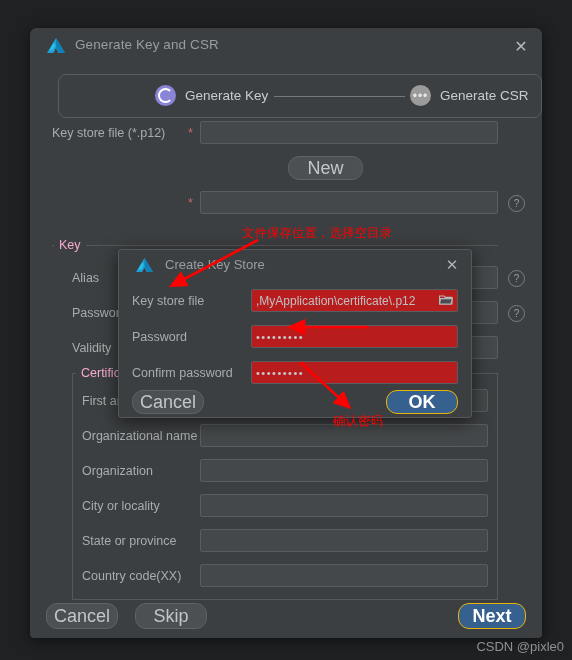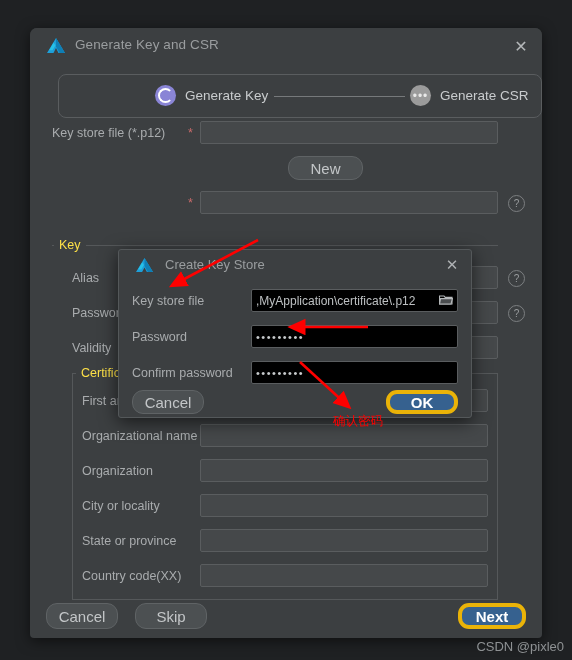--- a/index.html
+++ b/index.html
@@ -69,59 +69,59 @@
   .req{
     position:absolute;font-size:12.5px;color:#c86a6a;
   }
   .field{
     position:absolute;height:23px;background:#45484a;
     border:1px solid #5a5d5f;border-radius:2px;box-sizing:border-box;
   }
   .btn{
     position:absolute;height:24px;background:#4c5052;
     border:1px solid #5f6365;border-radius:11px;box-sizing:border-box;
-    font-size:15px;color:#c3c6c8;
+    font-size:18px;color:#c3c6c8;
     display:flex;align-items:center;justify-content:center;
     cursor:default;
   }
   .btn-primary{
-    background:#36618f;border:4px solid #eab308;color:#ffffff;font-weight:bold;
+    background:#36618f;border:1px solid #eab308;color:#ffffff;font-weight:bold;
   }
   .help{
     position:absolute;width:15px;height:15px;border-radius:50%;
     border:1px solid #7c7f81;color:#9a9d9f;font-size:10px;
     display:flex;align-items:center;justify-content:center;
     cursor:default;
   }
 
   
   .group-line{position:absolute;background:#55585a;}
   .group-label{
-    position:absolute;font-size:12.5px;color:#fde047;background:#3c3f41;
+    position:absolute;font-size:12.5px;color:#f9a8d4;background:#3c3f41;
     padding:0 5px;
   }
 
   
   .modal{
     position:absolute;left:118px;top:249px;width:352px;height:167px;
     background:#3c3f41;border:1px solid #54585a;border-radius:3px;
     box-shadow:0 4px 18px rgba(0,0,0,.6);
     overflow:hidden;
   }
   .modal-title{
     position:absolute;left:46px;top:7px;font-size:13px;color:#9a9d9f;
   }
   .modal-icon{position:absolute;left:16px;top:7px;width:19px;height:17px;}
   .modal-close{
     position:absolute;right:9px;top:5px;width:20px;height:20px;
     color:#aeb1b3;font-size:15px;line-height:20px;text-align:center;cursor:default;
   }
   .modal-lbl{position:absolute;font-size:12.5px;color:#a9acae;white-space:nowrap;}
   .modal-field{
-    position:absolute;height:23px;background:#000000;border:1px solid #5a5d5f;
+    position:absolute;height:23px;background:#b91c1c;border:1px solid #5a5d5f;
     border-radius:2px;box-sizing:border-box;
     font-size:12px;color:#bdc0c2;
     display:flex;align-items:center;padding:0 4px;overflow:hidden;white-space:nowrap;
   }
   .dots{letter-spacing:1.5px;font-size:11px;color:#c7cacc;}
   .folder{
     position:absolute;right:4px;top:4px;width:14px;height:11px;
   }
 
   
@@ -255,20 +255,21 @@
 
     <span class="modal-lbl" style="left:13px;top:116px;">Confirm password</span>
     <div class="modal-field" style="left:132px;top:111px;width:207px;">
       <span class="dots">•••••••••</span>
     </div>
 
     <div class="btn" style="left:13px;top:140px;width:72px;height:24px;">Cancel</div>
     <div class="btn btn-primary" style="left:267px;top:140px;width:72px;height:24px;">OK</div>
   </div>
 
+  <span class="anno" style="left:242px;top:224px;">文件保存位置，选择空目录</span>
   <span class="anno" style="left:333px;top:412px;">确认密码</span>
 
   <svg class="arrow" style="left:0;top:0;" width="572" height="660">
     <defs>
       <marker id="ah" markerWidth="7" markerHeight="7" refX="5.2" refY="3.2" orient="auto">
         <path d="M0,0 L7,3.2 L0,6.4 z" fill="#ff0000"></path>
       </marker>
     </defs>
 
     <line x1="258" y1="240" x2="173" y2="285" stroke="#ff0000" stroke-width="2.6" marker-end="url(#ah)"></line>

